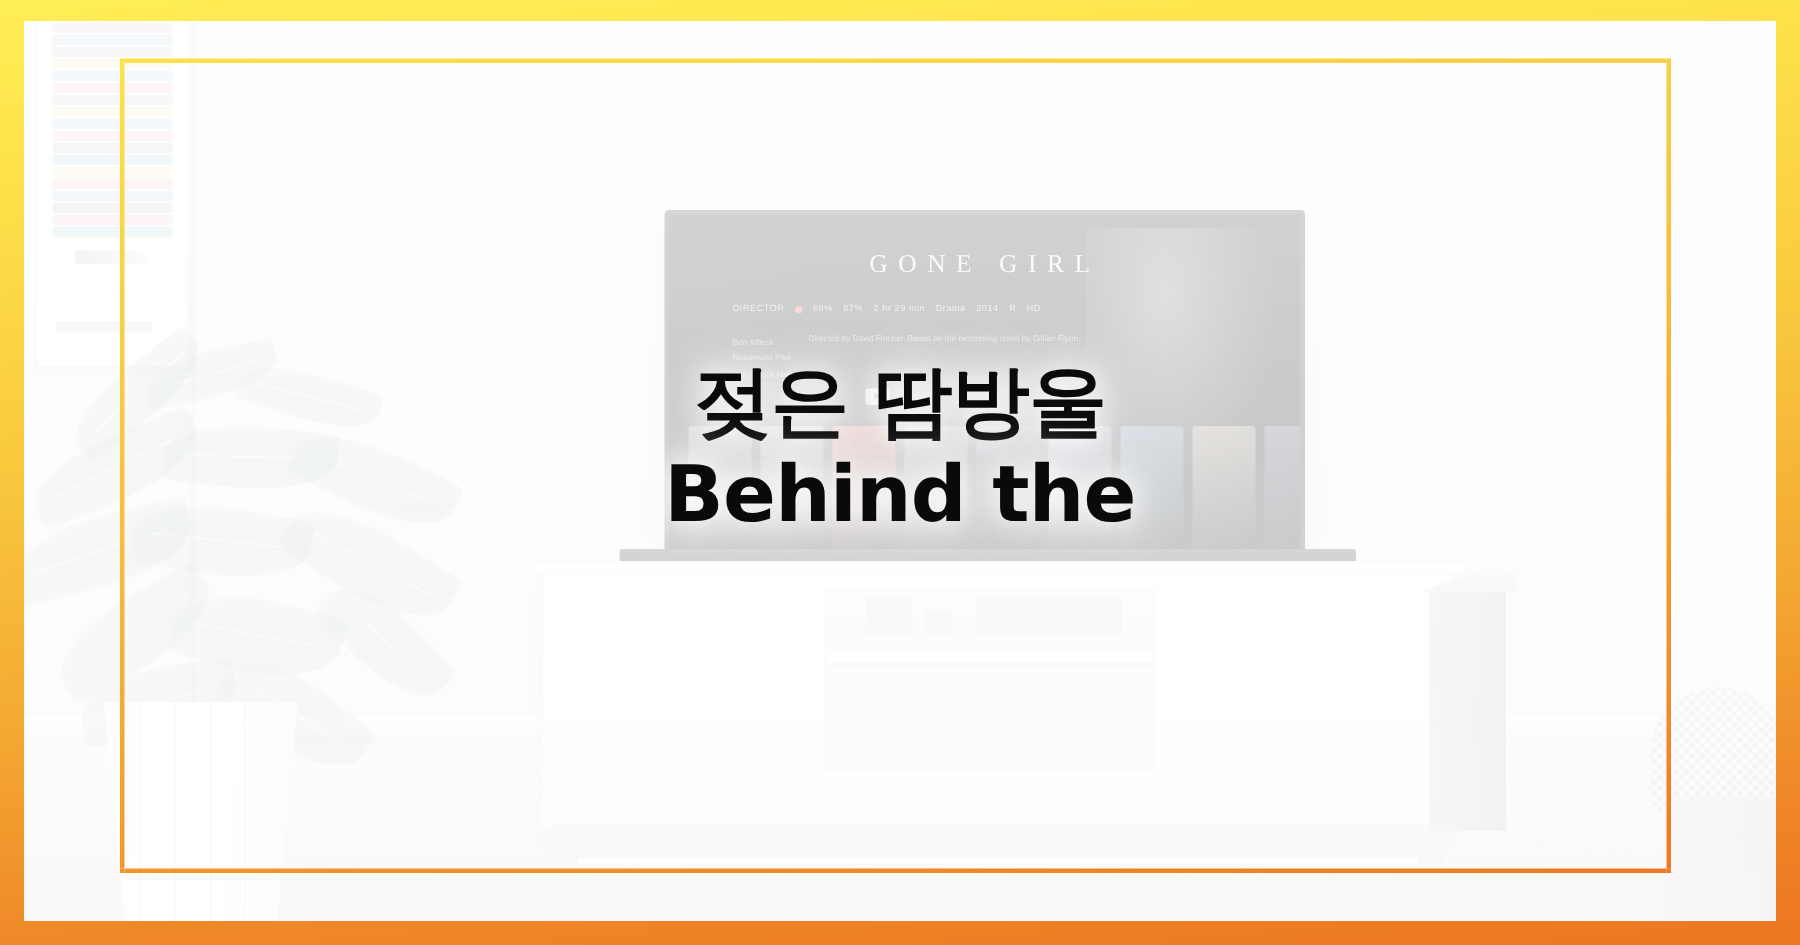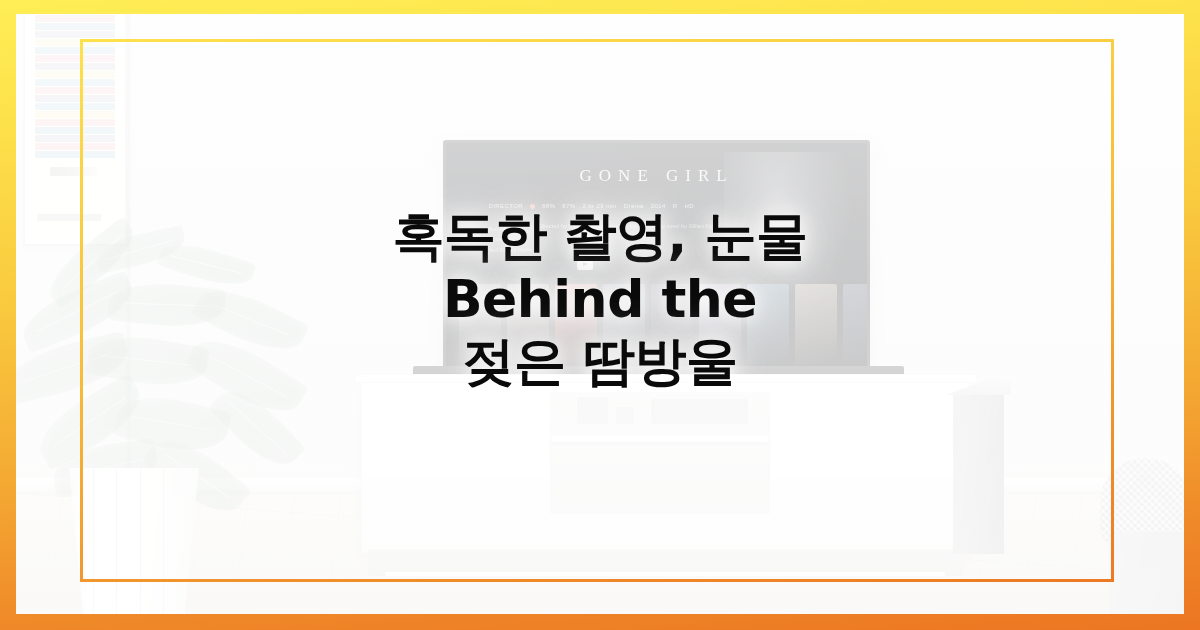--- a/index.html
+++ b/index.html
@@ -620,19 +620,18 @@
 
     </div>
     <div class="photo-wash"></div>
     <div class="photo-wash-2"></div>
   </div>
 
   <div class="accent-frame"></div>
 
   <div class="title-wrap">
     <div class="title">
-      <span class="ln">혹독한 촬영, 눈물</span>
+      <span class="ln">젖은 땀방울</span>
       <span class="ln">Behind the</span>
-      <span class="ln">젖은 땀방울</span>
     </div>
   </div>
 
 </div>
 
 </body></html>

